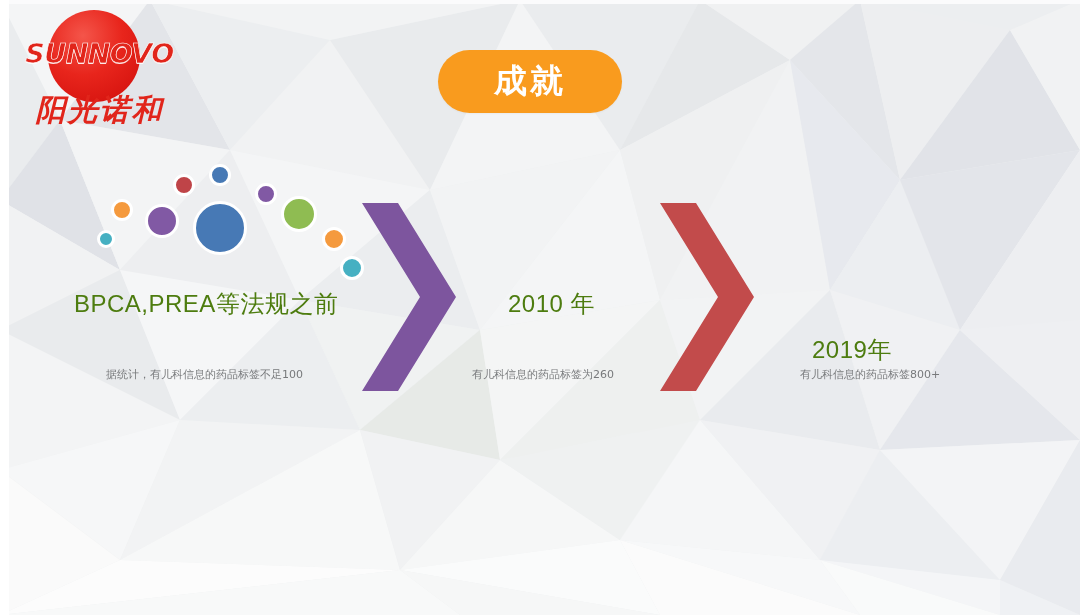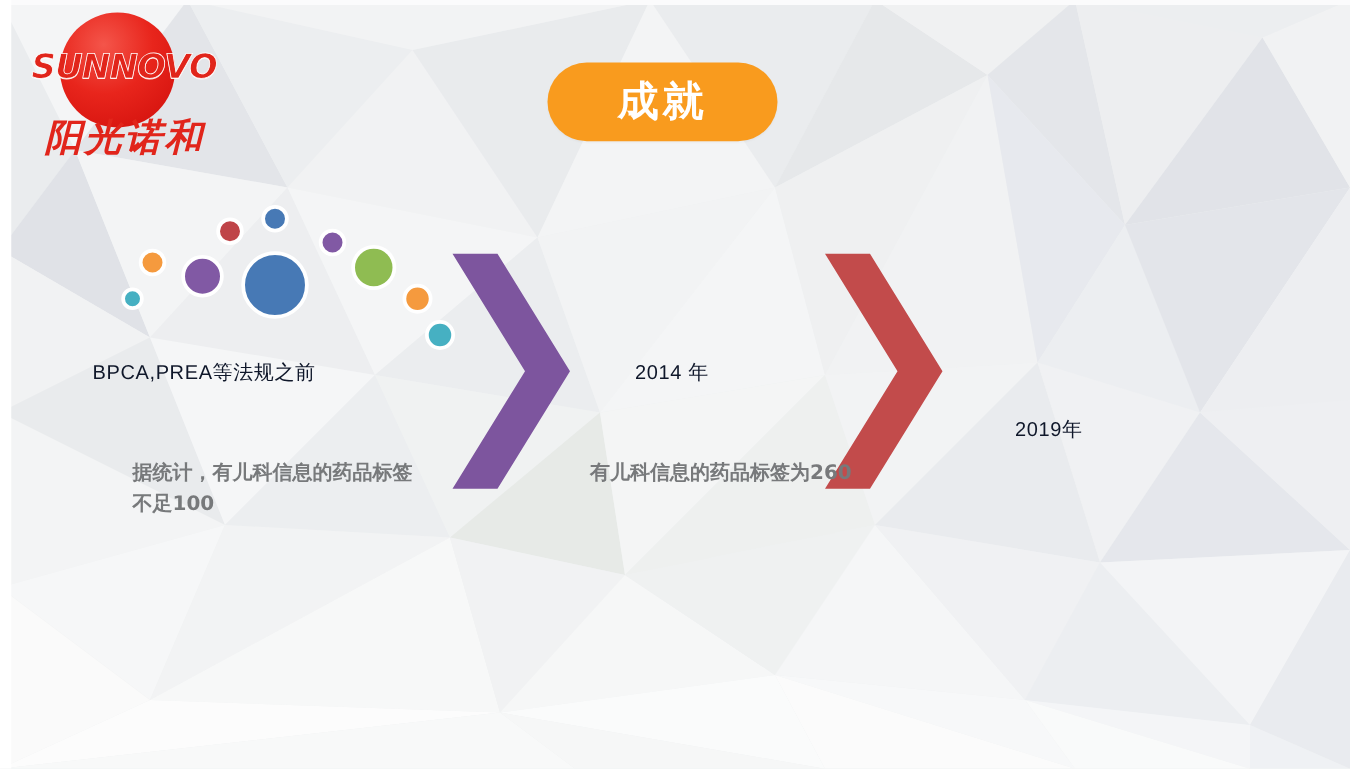--- a/index.html
+++ b/index.html
@@ -77,31 +77,31 @@
     position:absolute; border-radius:50%;
     border:3px solid #ffffff;
   }
 
   
   .chevron { position:absolute; z-index:15; }
 
   
   .stage { position:absolute; z-index:25; }
   .stage-title {
-    color:#0f172a;
-    font-size:16px;
+    color:#4d7c0f;
+    font-size:24px;
     letter-spacing:.5px;
     white-space:nowrap;
     font-family:"Liberation Sans","DejaVu Sans",sans-serif;
   }
   .stage-desc {
     color:#77797b;
-    font-size:16px;
+    font-size:11px;
     line-height:1.55;
-    font-weight:bold;
+    font-weight:normal;
     font-family:"DejaVu Sans",sans-serif;
   }
   #stage-0 { left:74px;  top:288px; }
   #stage-0-desc { left:106px; top:366px; width:230px; }
   #stage-1 { left:508px; top:288px; }
   #stage-1-desc { left:472px; top:366px; width:220px; }
   #stage-2 { left:812px; top:288px;margin-top:46px; }
   #stage-2-desc { left:800px; top:366px; width:220px; }
 </style>
 </head>
@@ -213,18 +213,19 @@
     <polygon id="arrow-1-shape" points="2,2 38,2 96,96 38,190 2,190 60,96" fill="#7d559e"></polygon>
   </svg>
 
   <svg class="chevron" style="left:658px; top:201px;" width="100" height="192" viewBox="0 0 100 192">
     <polygon id="arrow-2-shape" points="2,2 38,2 96,96 38,190 2,190 60,96" fill="#c24b4b"></polygon>
   </svg>
 
   <div class="stage stage-title" id="stage-0">BPCA,PREA等法规之前</div>
   <div class="stage stage-desc" id="stage-0-desc">据统计，有儿科信息的药品标签不足100</div>
 
-  <div class="stage stage-title" id="stage-1">2014 年</div>
+  <div class="stage stage-title" id="stage-1">2010 年</div>
   <div class="stage stage-desc" id="stage-1-desc">有儿科信息的药品标签为260</div>
 
   <div class="stage stage-title" id="stage-2">2019年</div>
+  <div class="stage stage-desc" id="stage-2-desc">有儿科信息的药品标签800+</div>
 
 </div>
 
 </body></html>

